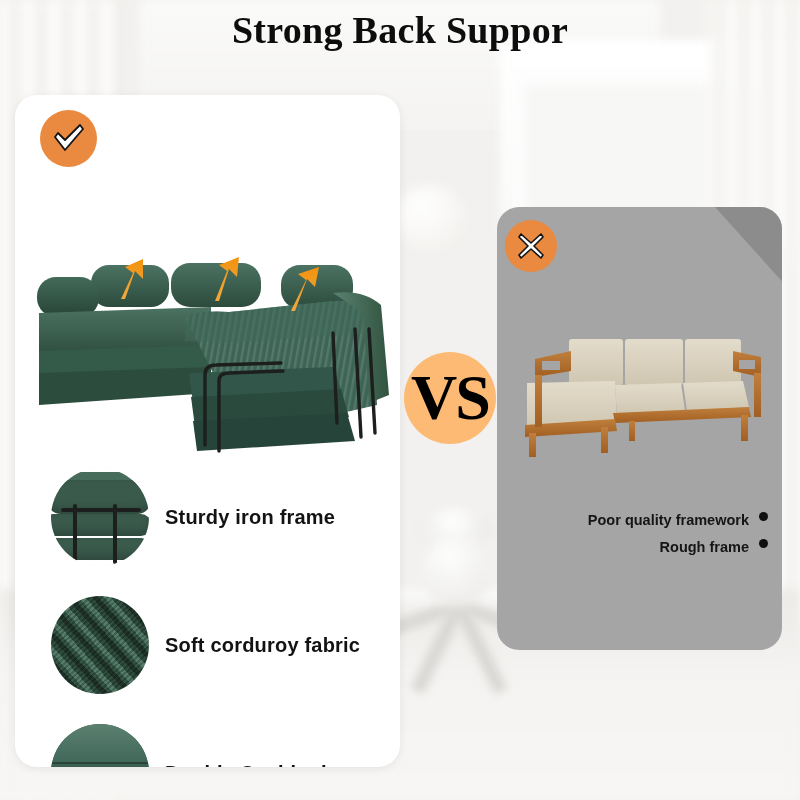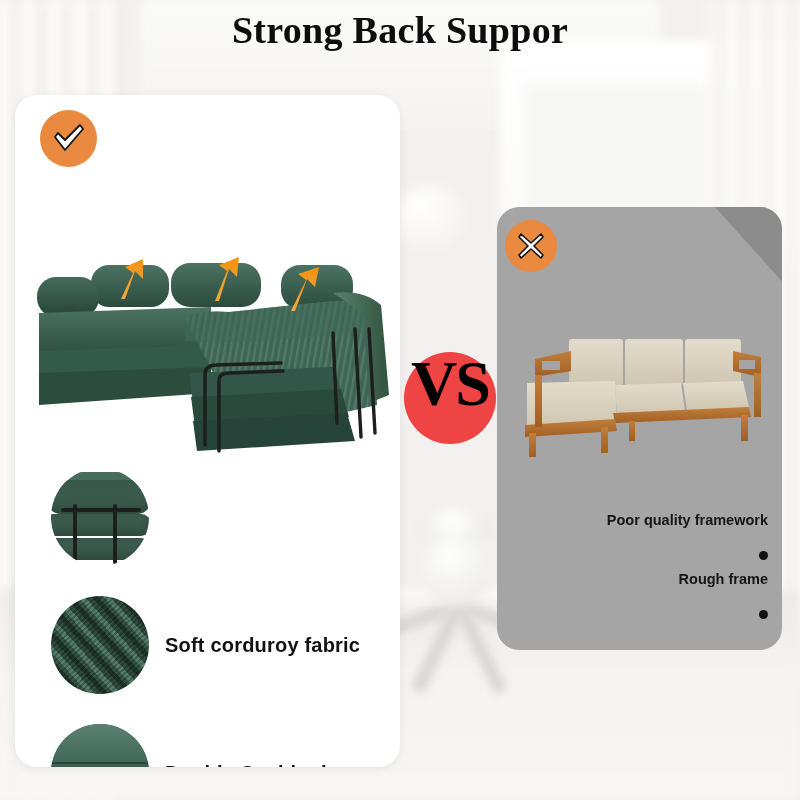--- a/index.html
+++ b/index.html
@@ -156,31 +156,31 @@
     background:rgba(120,120,120,.55);transform:rotate(-42deg);transform-origin:top left;
     left:110px;
   }
   
   .sofa-b{position:absolute;left:12px;top:130px;width:268px;height:150px;}
 
   .cons{
     position:absolute;right:14px;top:305px;width:250px;
     display:flex;flex-direction:column;align-items:flex-end;gap:11px;
   }
-  .con-row{display:flex;align-items:flex-end;gap:23px;flex-direction:column;}
+  .con-row{display:flex;align-items:flex-start;gap:10px;}
   .con-text{
     font-size:14.5px;font-weight:bold;color:#151515;text-align:right;white-space:nowrap;
   }
   .con-dot{width:9px;height:9px;border-radius:50%;background:#111;flex:0 0 9px;}
 
   
   .vs{
     position:absolute;left:404px;top:352px;width:92px;height:92px;border-radius:50%;
-    background:#ef4444;z-index:35;
-    display:flex;justify-content:center;
+    background:#fdba74;z-index:35;
+    display:flex;align-items:center;justify-content:center;
   }
   .vs span{
     font-family:"Liberation Serif","DejaVu Serif",serif;
     font-weight:bold;font-size:64px;color:#000;line-height:1;
     letter-spacing:-2px;
   }
 </style>
 </head>
 <body>
 
@@ -274,20 +274,21 @@
         <div class="th-frame">
           <div class="top"></div>
           <div class="cush c1"></div>
             <div class="cush c2"></div>
             <div class="cush c3"></div>
           <div class="bar bh1"></div>
             <div class="bar bv1"></div>
             <div class="bar bv2"></div>
         </div>
       </div>
+      <div class="feat-label">Sturdy iron frame</div>
     </div>
 
     <div class="feat feat-2">
       <div class="feat-thumb">
         <div class="th-cord"></div>
       </div>
       <div class="feat-label">Soft corduroy fabric</div>
     </div>
 
     <div class="feat feat-3">

